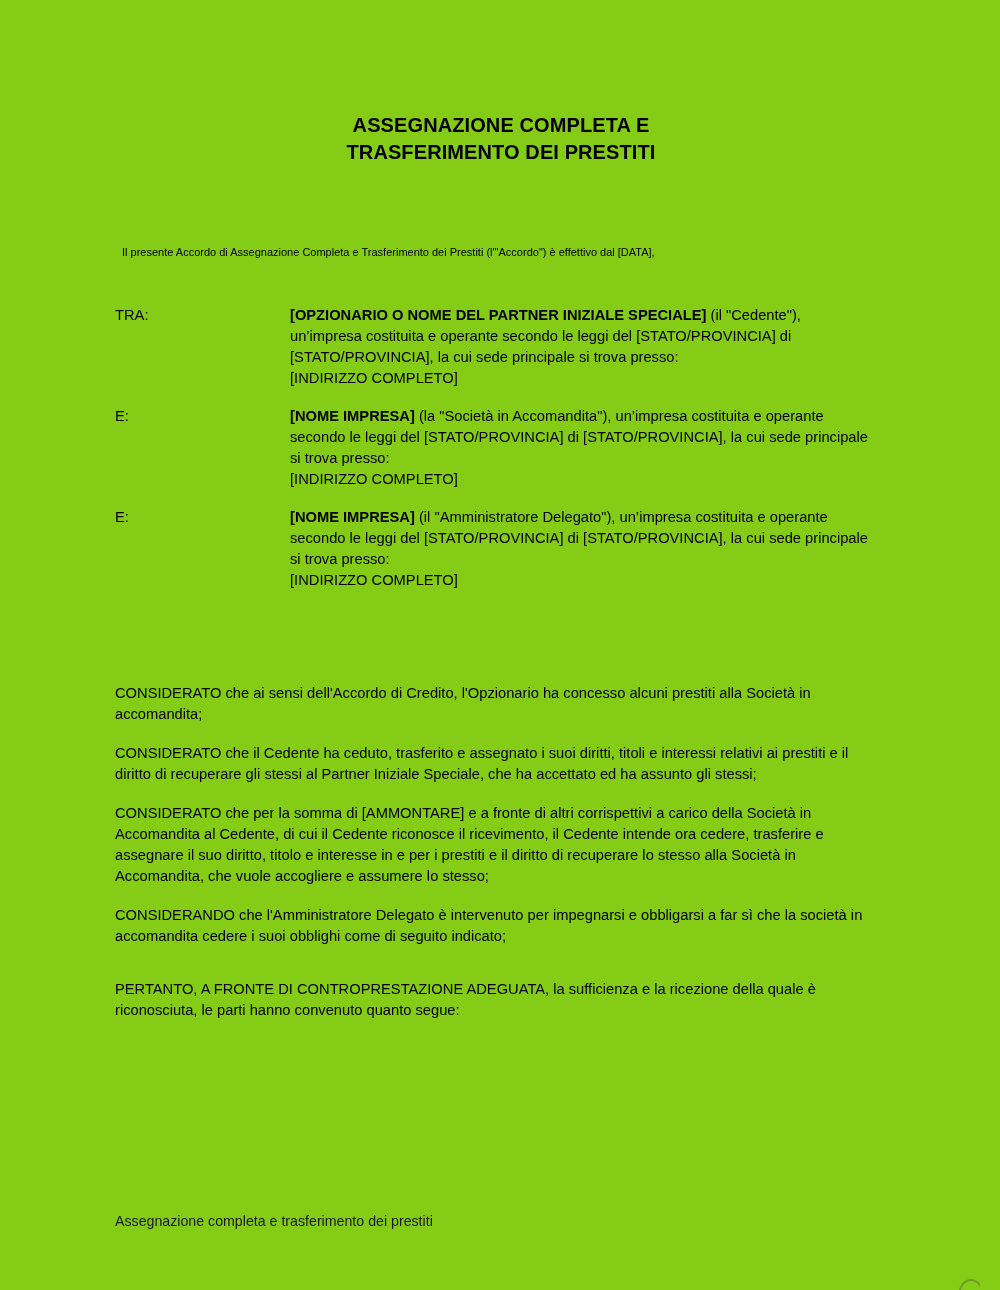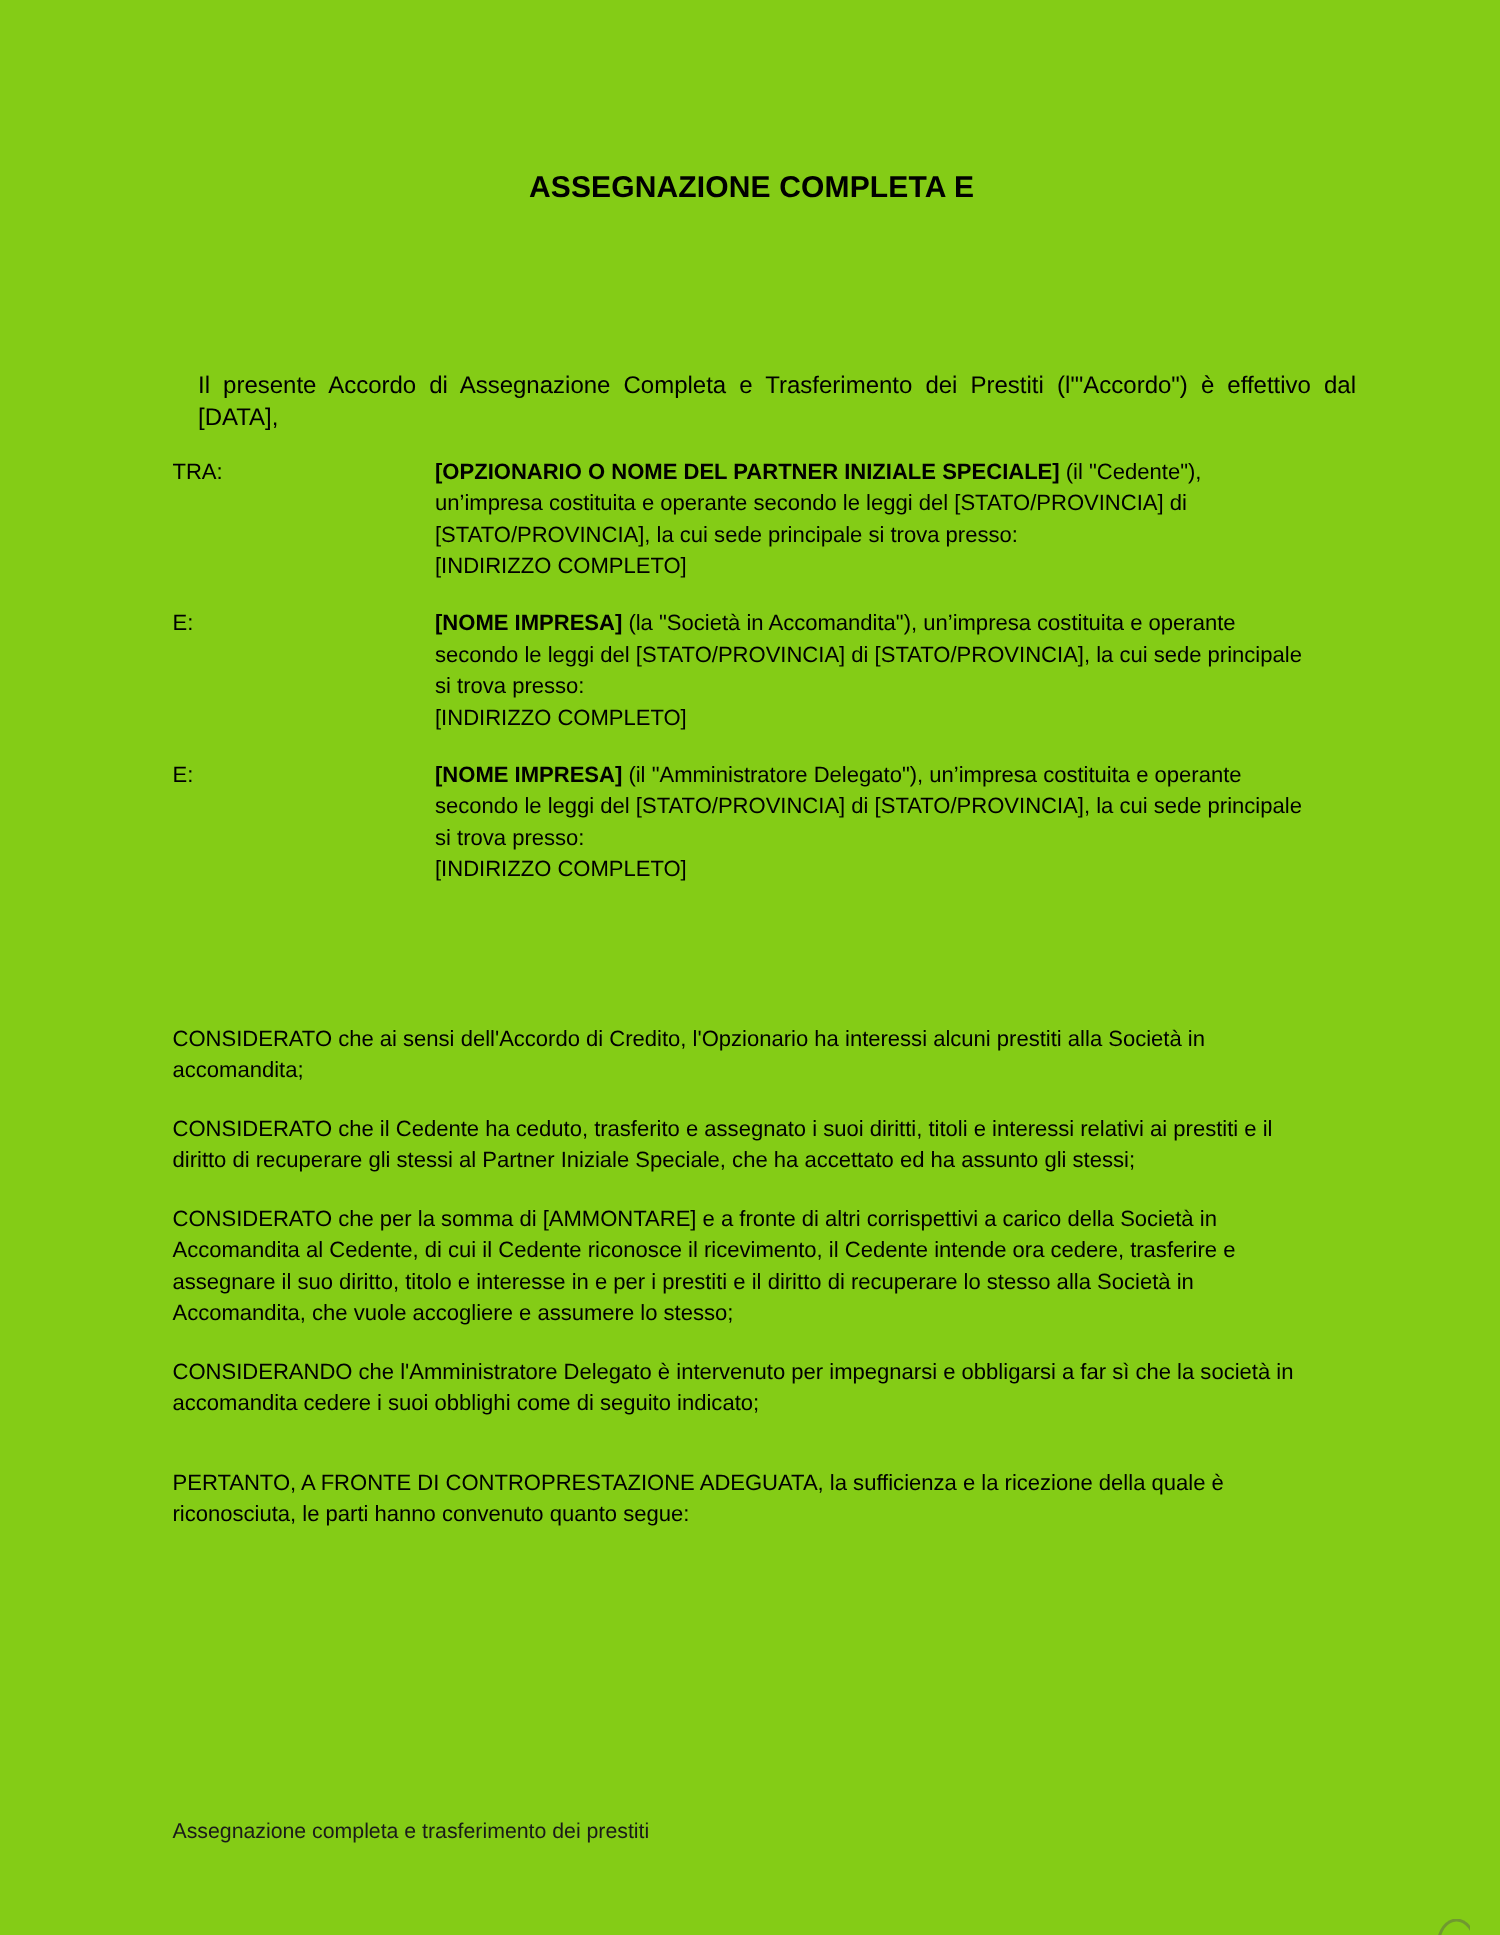--- a/index.html
+++ b/index.html
@@ -28,24 +28,24 @@
     text-align: center;
     font-size: 20px;
     font-weight: bold;
     line-height: 27px;
     letter-spacing: 0.1px;
   }
   .doc-title .tline { display: block; }
 
   .intro {
     position: absolute;
-    left: 132px;
+    left: 122px;
     top: 231px;
     width: 772px;
-    font-size: 16px;
+    font-size: 11px;
     line-height: 21px;
     text-align: justify;
   }
 
   .parties {
     position: absolute;
     left: 115px;
     top: 305px;
     width: 772px;
   }
@@ -116,20 +116,21 @@
     border-bottom: none;
   }
 </style>
 </head>
 <body>
 
 <div class="page">
 
   <div class="doc-title">
     <span class="tline">ASSEGNAZIONE COMPLETA E</span>
+    <span class="tline">TRASFERIMENTO DEI PRESTITI</span>
   </div>
 
   <p class="intro">Il presente Accordo di Assegnazione Completa e Trasferimento dei Prestiti (l'"Accordo") è effettivo dal [DATA],</p>
 
   <div class="parties">
 
     <div class="party-row">
       <div class="party-label">TRA:</div>
       <div class="party-body">
         <b>[OPZIONARIO O NOME DEL PARTNER INIZIALE SPECIALE]</b><span> (il "Cedente"), un’impresa costituita e operante secondo le leggi del [STATO/PROVINCIA] di [STATO/PROVINCIA], la cui sede principale si trova presso:</span>
@@ -149,21 +150,21 @@
       <div class="party-label">E:</div>
       <div class="party-body">
         <b>[NOME IMPRESA]</b><span> (il "Amministratore Delegato"), un’impresa costituita e operante secondo le leggi del [STATO/PROVINCIA] di [STATO/PROVINCIA], la cui sede principale si trova presso:</span>
         <div class="party-addr">[INDIRIZZO COMPLETO]</div>
       </div>
     </div>
 
   </div>
 
   <div class="recitals">
-    <p class="recital">CONSIDERATO che ai sensi dell'Accordo di Credito, l'Opzionario ha interessi alcuni prestiti alla Società in accomandita;</p>
+    <p class="recital">CONSIDERATO che ai sensi dell'Accordo di Credito, l'Opzionario ha concesso alcuni prestiti alla Società in accomandita;</p>
     <p class="recital">CONSIDERATO che il Cedente ha ceduto, trasferito e assegnato i suoi diritti, titoli e interessi relativi ai prestiti e il diritto di recuperare gli stessi al Partner Iniziale Speciale, che ha accettato ed ha assunto gli stessi;</p>
     <p class="recital">CONSIDERATO che per la somma di [AMMONTARE] e a fronte di altri corrispettivi a carico della Società in Accomandita al Cedente, di cui il Cedente riconosce il ricevimento, il Cedente intende ora cedere, trasferire e assegnare il suo diritto, titolo e interesse in e per i prestiti e il diritto di recuperare lo stesso alla Società in Accomandita, che vuole accogliere e assumere lo stesso;</p>
     <p class="recital">CONSIDERANDO che l'Amministratore Delegato è intervenuto per impegnarsi e obbligarsi a far sì che la società in accomandita cedere i suoi obblighi come di seguito indicato;</p>
     <p class="recital">PERTANTO, A FRONTE DI CONTROPRESTAZIONE ADEGUATA, la sufficienza e la ricezione della quale è riconosciuta, le parti hanno convenuto quanto segue:</p>
   </div>
 
   <div class="footer-text">Assegnazione completa e trasferimento dei prestiti</div>
 
   <div class="corner-mark">
     <span class="arc"></span>

